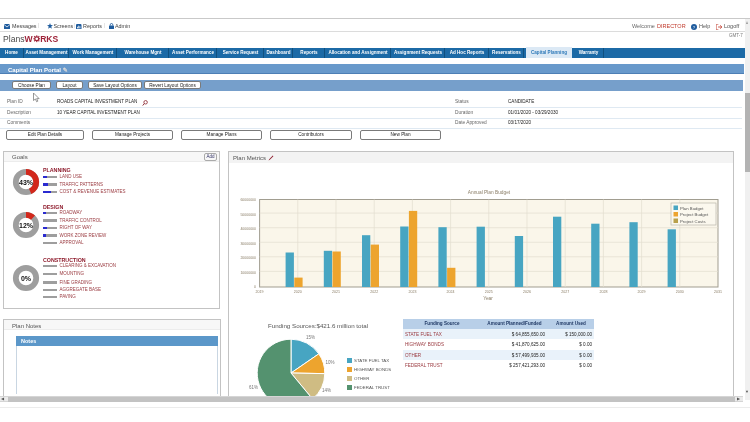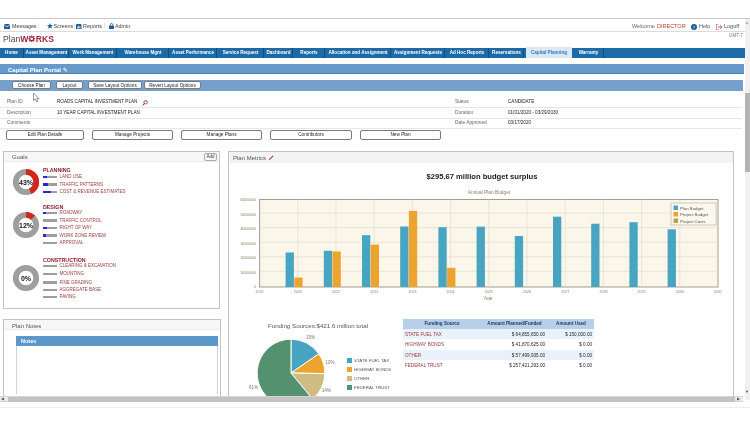--- a/index.html
+++ b/index.html
@@ -58,21 +58,21 @@
     <span class="abs" style="left:139px;top:0;">Help</span>
     <svg class="abs" style="left:156px;top:0.5px" width="6.5" height="6" viewBox="0 0 11 10">
         <path d="M4 0 h-3 a1 1 0 0 0 -1 1 v8 a1 1 0 0 0 1 1 h3" stroke="#c0392b" stroke-width="1.6" fill="none"></path>
         <path d="M3.5 5 h6 M7 2.2 L10 5 L7 7.8" stroke="#c0392b" stroke-width="1.4" fill="none"></path>
       </svg>
     <span class="abs" style="left:164px;top:0;">Logoff</span>
   </div>
   <div class="abs" style="left:729px;top:33px;font-size:4.5px;color:#777;">GMT-7</div>
 
   <div class="abs" style="left:3px;top:34px;font-size:8.6px;">
-    <span style="color:#4a4a4a;">Plan</span><span style="color:#9e2339;font-weight:bold;">W</span><svg width="7.5" height="7.5" viewBox="0 0 16 16" style="vertical-align:-0.8px;">
+    <span style="color:#4a4a4a;">Plans</span><span style="color:#9e2339;font-weight:bold;">W</span><svg width="7.5" height="7.5" viewBox="0 0 16 16" style="vertical-align:-0.8px;">
         <g fill="#9e2339">
           <circle cx="8" cy="8" r="5.4"></circle>
           <rect x="6.8" y="0.8" width="2.4" height="3"></rect>
           <rect x="6.8" y="12.2" width="2.4" height="3"></rect>
           <rect x="0.8" y="6.8" width="3" height="2.4"></rect>
           <rect x="12.2" y="6.8" width="3" height="2.4"></rect>
           <rect x="2.2" y="2.2" width="2.6" height="2.6" transform="rotate(45 3.5 3.5)"></rect>
           <rect x="11.2" y="2.2" width="2.6" height="2.6" transform="rotate(45 12.5 3.5)"></rect>
           <rect x="2.2" y="11.2" width="2.6" height="2.6" transform="rotate(45 3.5 12.5)"></rect>
           <rect x="11.2" y="11.2" width="2.6" height="2.6" transform="rotate(45 12.5 12.5)"></rect>
@@ -201,21 +201,20 @@
   <div class="abs" style="left:16px;top:336px;width:202px;height:10px;background:#5b97c9;font-size:5.5px;font-weight:bold;color:#fff;line-height:10px;padding-left:5px;">Notes</div>
   <div class="abs" style="left:16px;top:346px;width:202px;height:48px;border-left:1px solid #c9d6e2;border-right:1px solid #c9d6e2;"></div>
 
   <div class="panel" style="left:228px;top:151px;width:506px;height:251px;"></div>
   <div class="abs" style="left:229px;top:152px;width:504px;height:11px;background:#f3f3f3;"></div>
   <div class="abs ptitle" style="left:233px;top:154.5px;">Plan Metrics</div>
   <svg class="abs" style="left:268px;top:155px;" width="6" height="6" viewBox="0 0 10 10">
       <path d="M1 9 L3 8 L9 2 L8 1 L2 7 Z" fill="#8e1b2c"></path>
     </svg>
 
-  <div class="abs" style="left:332px;top:172px;width:300px;text-align:center;font-size:7.6px;font-weight:bold;color:#1a1a1a;">$295.67 million budget surplus</div>
   <div class="abs" style="left:389px;top:190px;width:200px;text-align:center;font-size:4.8px;color:#8a7d66;">Annual Plan Budget</div>
 
   <svg class="abs" style="left:228px;top:195px;" width="506" height="110" viewBox="0 0 506 110" id="barchart">
 
     <rect x="31.6" y="4.5" width="458.4" height="87.5" fill="#faf6ea" stroke="#a19d90" stroke-width="1"></rect>
     <g stroke="#e3ded0" stroke-width="0.7">
       <line x1="31.6" y1="18.1" x2="490" y2="18.1"></line>
       <line x1="31.6" y1="32.7" x2="490" y2="32.7"></line>
       <line x1="31.6" y1="47.3" x2="490" y2="47.3"></line>
       <line x1="31.6" y1="61.8" x2="490" y2="61.8"></line>

